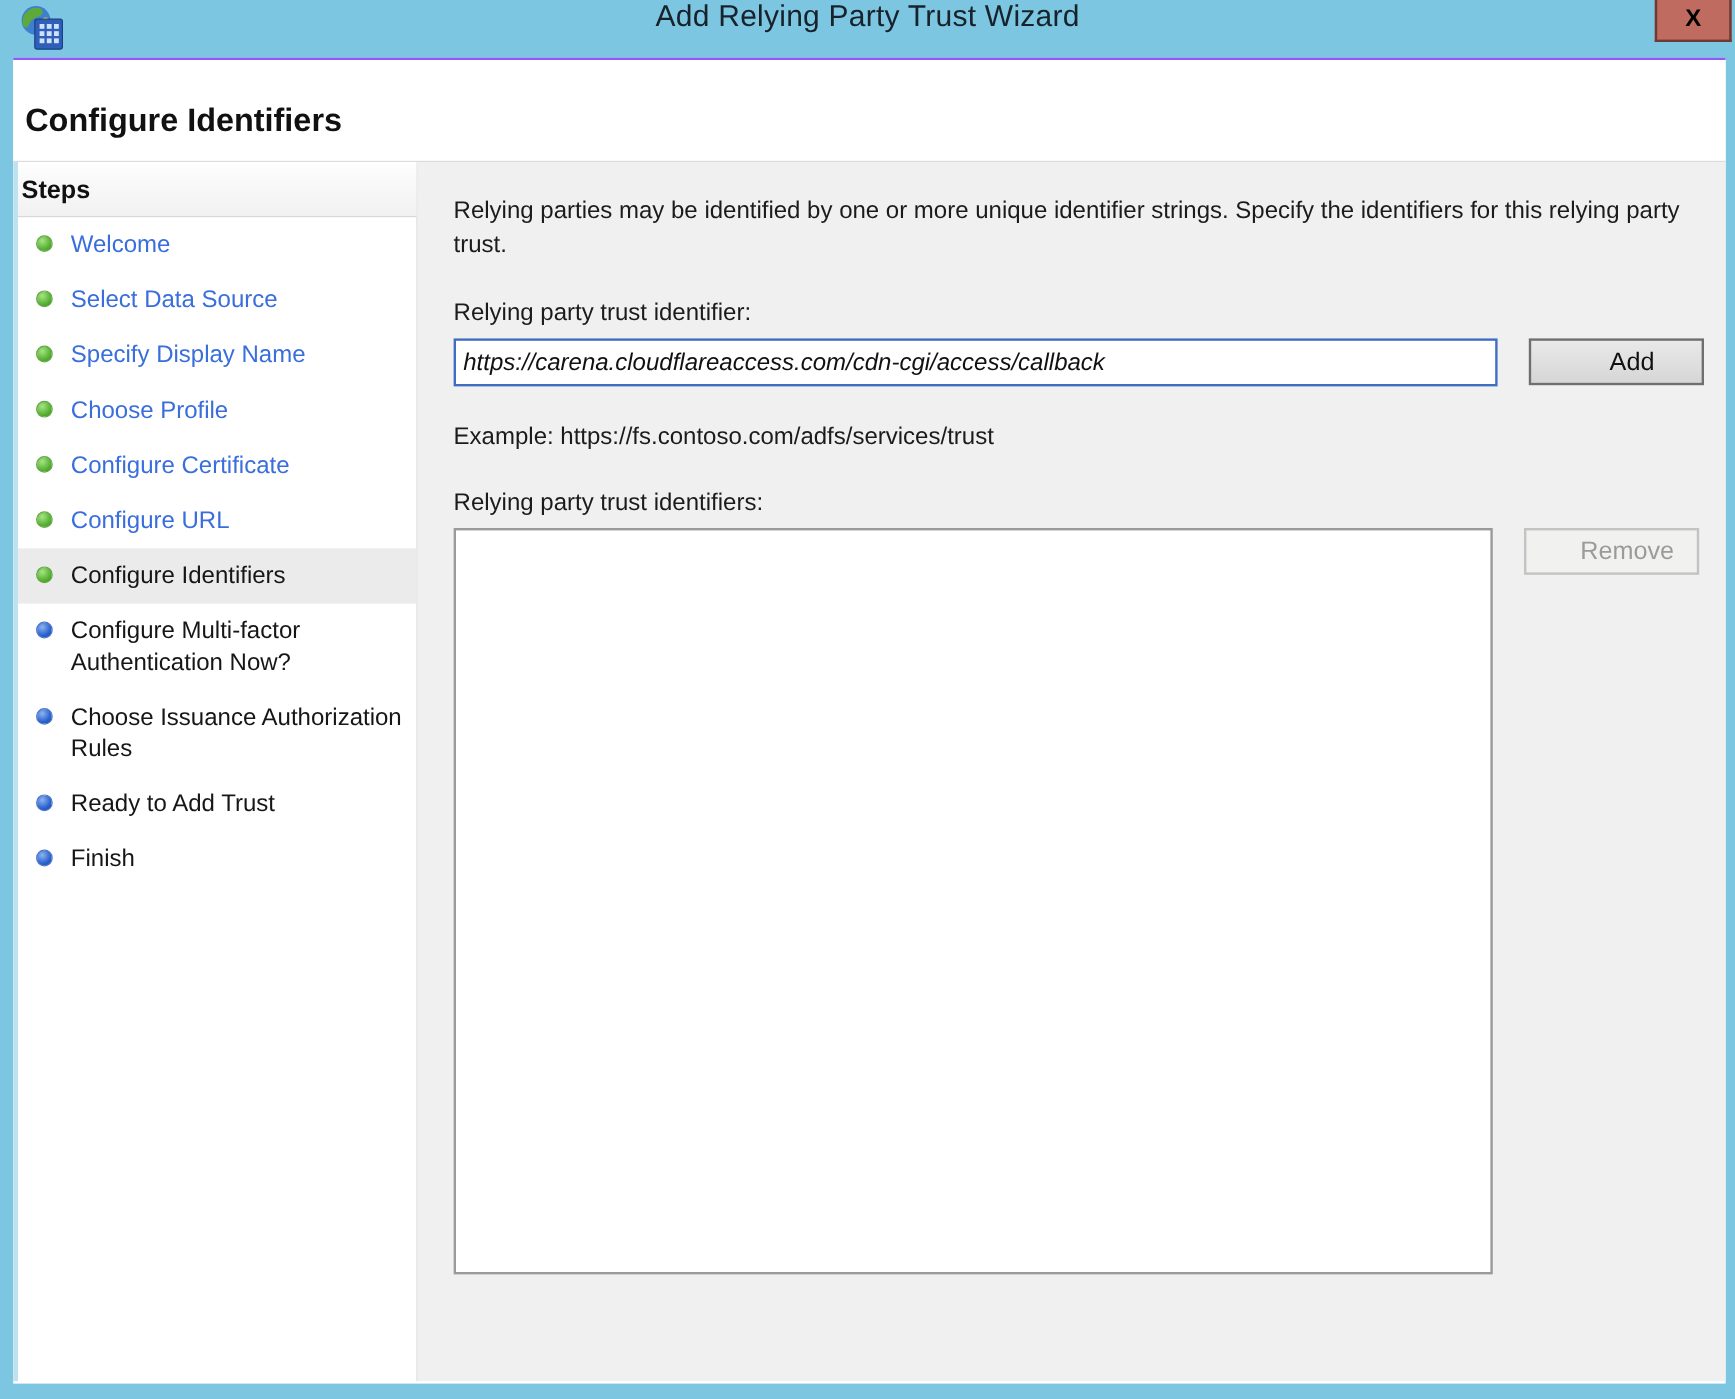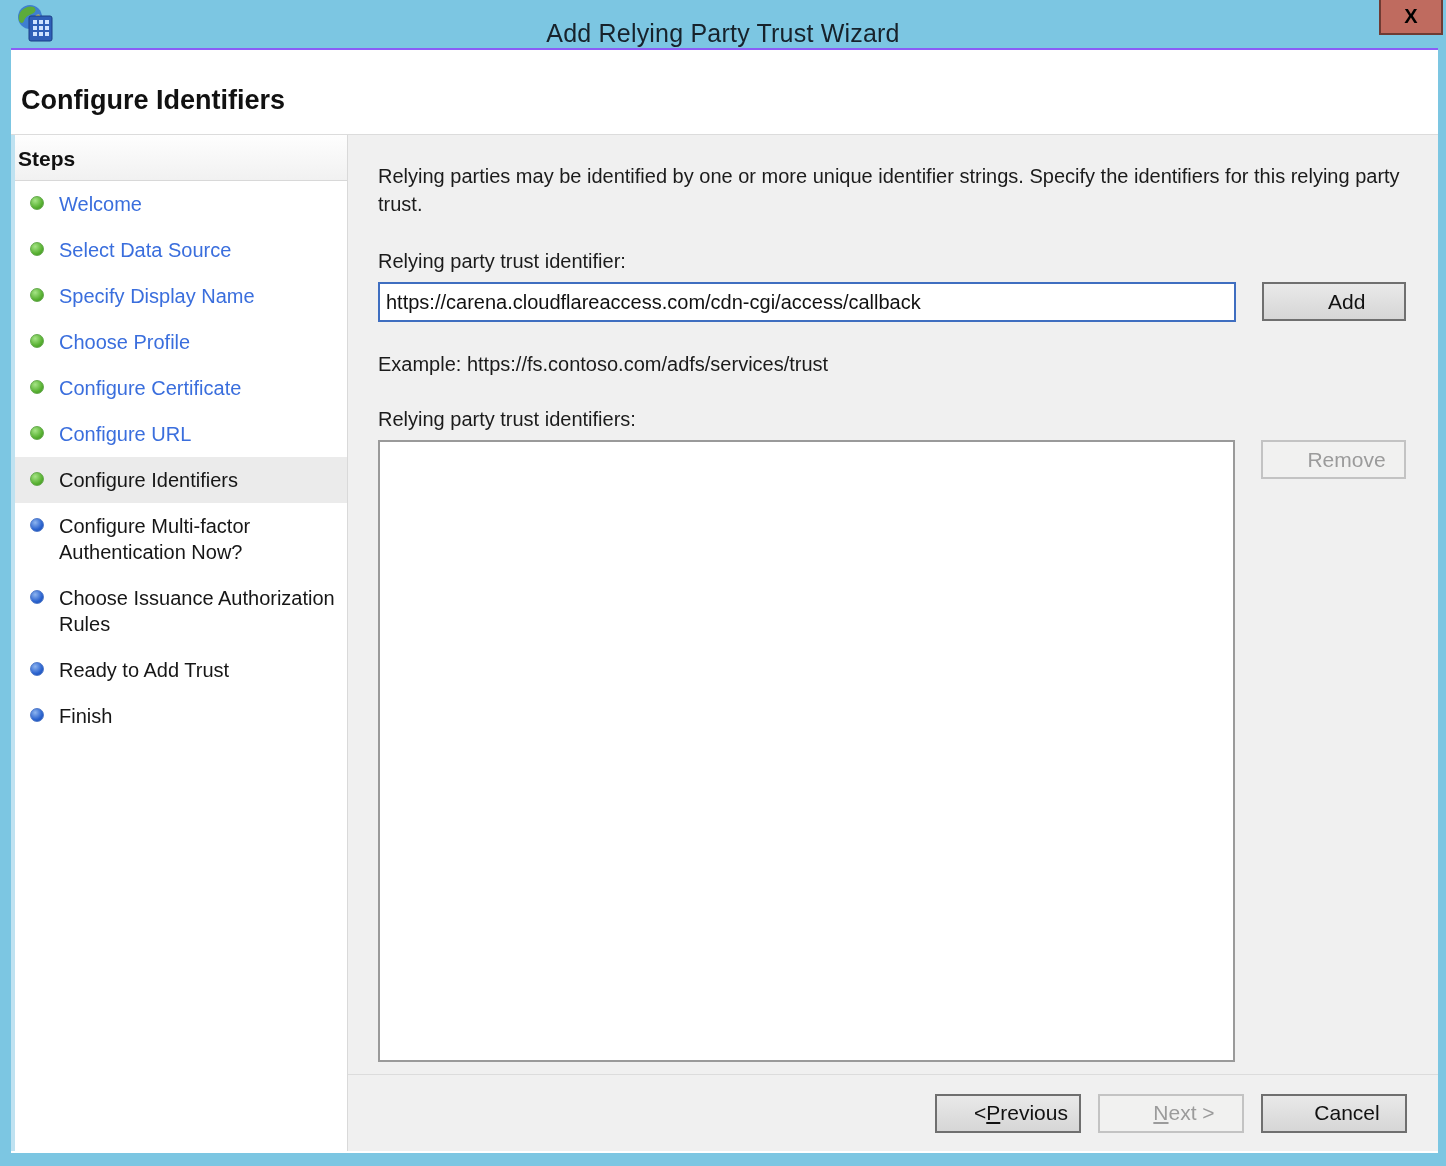--- a/index.html
+++ b/index.html
@@ -3,21 +3,21 @@
 <meta charset="utf-8">
 <style>
   html,body{margin:0;padding:0;}
   body{
     width:1446px;height:1166px;overflow:hidden;
     font-family:"Liberation Sans", sans-serif;
     -webkit-font-smoothing:antialiased;
   }
   .window{position:absolute;inset:0;background:#7cc6e2;}
   
-  .titlebar{position:absolute;top:0;left:0;right:0;height:48px;display:flex;align-items:flex-end;}
+  .titlebar{position:absolute;top:0;left:0;right:0;height:48px;display:flex;align-items:flex-start;}
   .app-icon{position:absolute;left:14px;top:3px;width:42px;height:42px;}
   .win-title{width:100%;text-align:center;font-size:25px;color:#17222b;font-weight:400;letter-spacing:.2px;}
   .close-btn{
     position:absolute;right:3px;top:0;width:64px;height:35px;
     background:#bf6b5f;border:2px solid #6e3b33;border-top:none;
     color:#000;font-weight:bold;font-size:20px;display:flex;align-items:center;justify-content:center;
     cursor:pointer;box-sizing:border-box;
   }
   
   .inner{
@@ -48,30 +48,30 @@
   }
   .step .bullet{
     position:absolute;left:15px;top:15px;width:14px;height:14px;border-radius:50%;
   }
   .step.done{color:#3a6edd;cursor:pointer;}
   .step.current{color:#161616;background:#ebebeb;}
   .step.upcoming{color:#161616;}
   .bullet.green{background:radial-gradient(circle at 35% 30%, #a6e486, #59b233 60%, #3c8a1d);border:1px solid #64a94c;box-sizing:border-box;}
   .bullet.blue{background:radial-gradient(circle at 35% 30%, #8db4ef, #2b63cf 60%, #1647a8);border:1px solid #4f79c9;box-sizing:border-box;}
   
-  .right-col{flex:1;display:flex;flex-direction:column;background:#f0f0f0;min-width:0;}
+  .right-col{flex:1;display:flex;flex-direction:row;background:#f0f0f0;min-width:0;}
   .content{flex:1;padding:27px 32px 0 30px;box-sizing:border-box;}
   .desc{font-size:20px;color:#1b1b1b;line-height:1.4;max-width:1040px;}
   .field-label{font-size:20px;color:#1b1b1b;margin-top:32px;}
   .row{display:flex;align-items:flex-start;margin-top:9px;}
   .identifier-input{
     width:854px;height:36px;box-sizing:content-box;
     border:2px solid #3f6ec0;background:#fff;
     font-family:"Liberation Sans", sans-serif;font-size:20px;color:#111;
-    padding:0 6px;outline:none;
+    padding:0 6px;outline:none;font-style:italic;
   }
   .listbox{
     width:866px;height:622px;box-sizing:border-box;
     border:2px solid #9a9a9a;background:#fff;
   }
   .example{font-size:20px;color:#1b1b1b;margin-top:31px;}
   .btn{
     width:146px;height:39px;box-sizing:border-box;
     background:linear-gradient(#e9e9e9,#d6d6d6);
     border:2px solid #6f6f6f;

